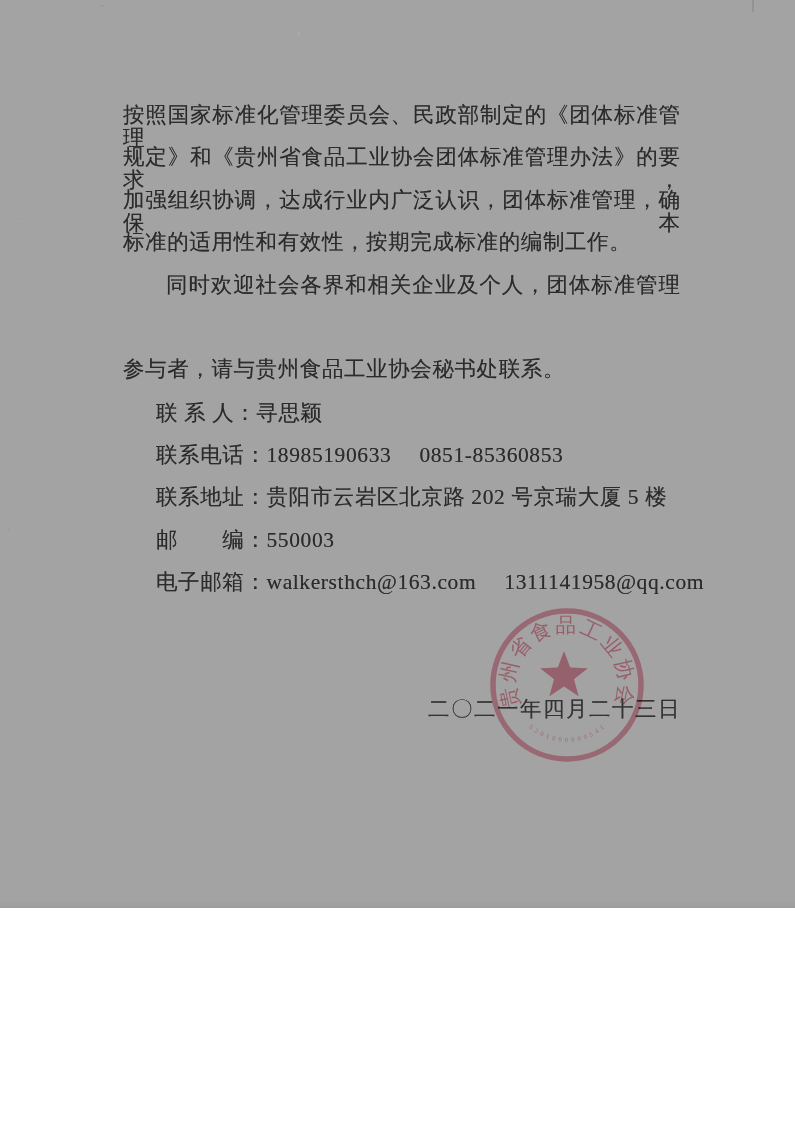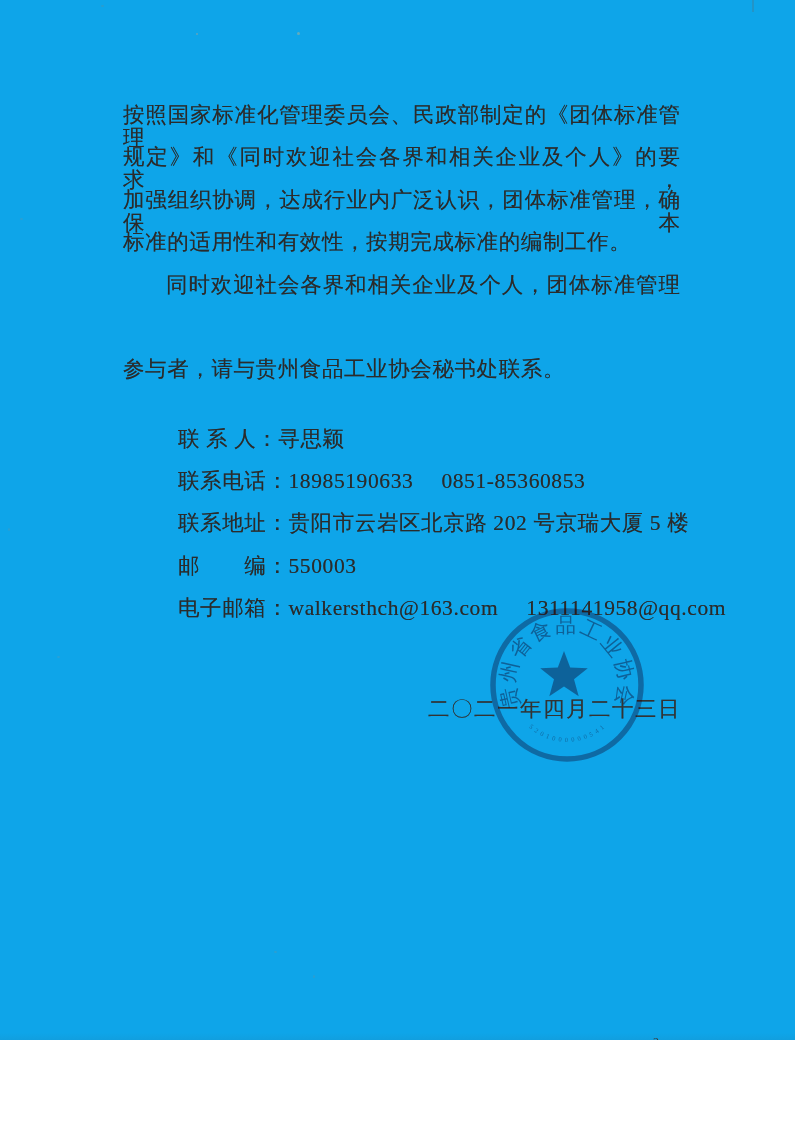--- a/index.html
+++ b/index.html
@@ -3,22 +3,22 @@
 <meta charset="utf-8">
 <style>
   html, body {
     margin: 0;
     padding: 0;
     background: #ffffff;
   }
   .page {
     position: relative;
     width: 795px;
-    height: 1040px;
-    background: #0ea5e9;
+    height: 908px;
+    background: #a3a3a3;
     overflow: hidden;
     font-family: "Liberation Serif", serif;
     color: #262626;
   }
   
   .scan-edge-bottom {
     position: absolute;
     left: 0; bottom: 0;
     width: 100%; height: 7px;
     background: linear-gradient(to bottom, rgba(0,0,0,0), rgba(60,60,60,0.06));
@@ -46,21 +46,21 @@
     text-shadow: 0 0 0.4px rgba(40,40,40,0.55);
   }
   .textline.fill {
     white-space: normal;
     text-align: justify;
     text-align-last: justify;
     text-justify: inter-character;
     letter-spacing: 0;
   }
   .textline.indent2 { text-indent: 43px; }
-  .textline.contact { left: 178px; width: 540px; margin-top: 26px; }
+  .textline.contact { left: 156px; width: 540px; }
 
   .issue-date {
     position: absolute;
     left: 428px;
     top: 694px;
     font-size: 21.5px;
     letter-spacing: 1.5px;
     white-space: nowrap;
     color: #333;
     z-index: 2;
@@ -99,21 +99,21 @@
   <div class="speck" style="left:297px;top:32px;width:3px;height:3px;background:rgba(205,180,130,0.45);"></div>
   <div class="speck" style="left:196px;top:33px;width:2px;height:2px;background:rgba(220,160,120,0.4);"></div>
   <div class="speck" style="left:20px;top:218px;width:3px;height:2px;background:rgba(140,140,135,0.22);"></div>
   <div class="speck" style="left:8px;top:528px;width:2px;height:3px;background:rgba(140,140,135,0.22);"></div>
   <div class="speck" style="left:57px;top:656px;width:3px;height:2px;background:rgba(150,150,145,0.2);"></div>
   <div class="speck" style="left:274px;top:951px;width:3px;height:2px;background:rgba(140,140,135,0.25);"></div>
   <div class="speck" style="left:313px;top:975px;width:2px;height:3px;background:rgba(140,140,135,0.25);"></div>
   <div class="speck" style="left:311px;top:1110px;width:3px;height:2px;background:rgba(140,140,135,0.25);"></div>
 
   <div class="textline fill" style="top:104px;">按照国家标准化管理委员会、民政部制定的《团体标准管理</div>
-  <div class="textline fill" style="top:146px;">规定》和《同时欢迎社会各界和相关企业及个人》的要求，</div>
+  <div class="textline fill" style="top:146px;">规定》和《贵州省食品工业协会团体标准管理办法》的要求，</div>
   <div class="textline fill" style="top:189px;">加强组织协调，达成行业内广泛认识，团体标准管理，确保本</div>
   <div class="textline" style="top:231px;">标准的适用性和有效性，按期完成标准的编制工作。</div>
 
   <div class="textline fill indent2" style="top:274px;">同时欢迎社会各界和相关企业及个人，团体标准管理</div>
   <div class="textline" style="top:358px;">参与者，请与贵州食品工业协会秘书处联系。</div>
 
   <div class="textline contact" style="top:402px;">联 系 人：寻思颖</div>
   <div class="textline contact" style="top:444px;">联系电话：18985190633　 0851-85360853</div>
   <div class="textline contact" style="top:486px;">联系地址：贵阳市云岩区北京路 202 号京瑞大厦 5 楼</div>
   <div class="textline contact" style="top:529px;">邮　　编：550003</div>

